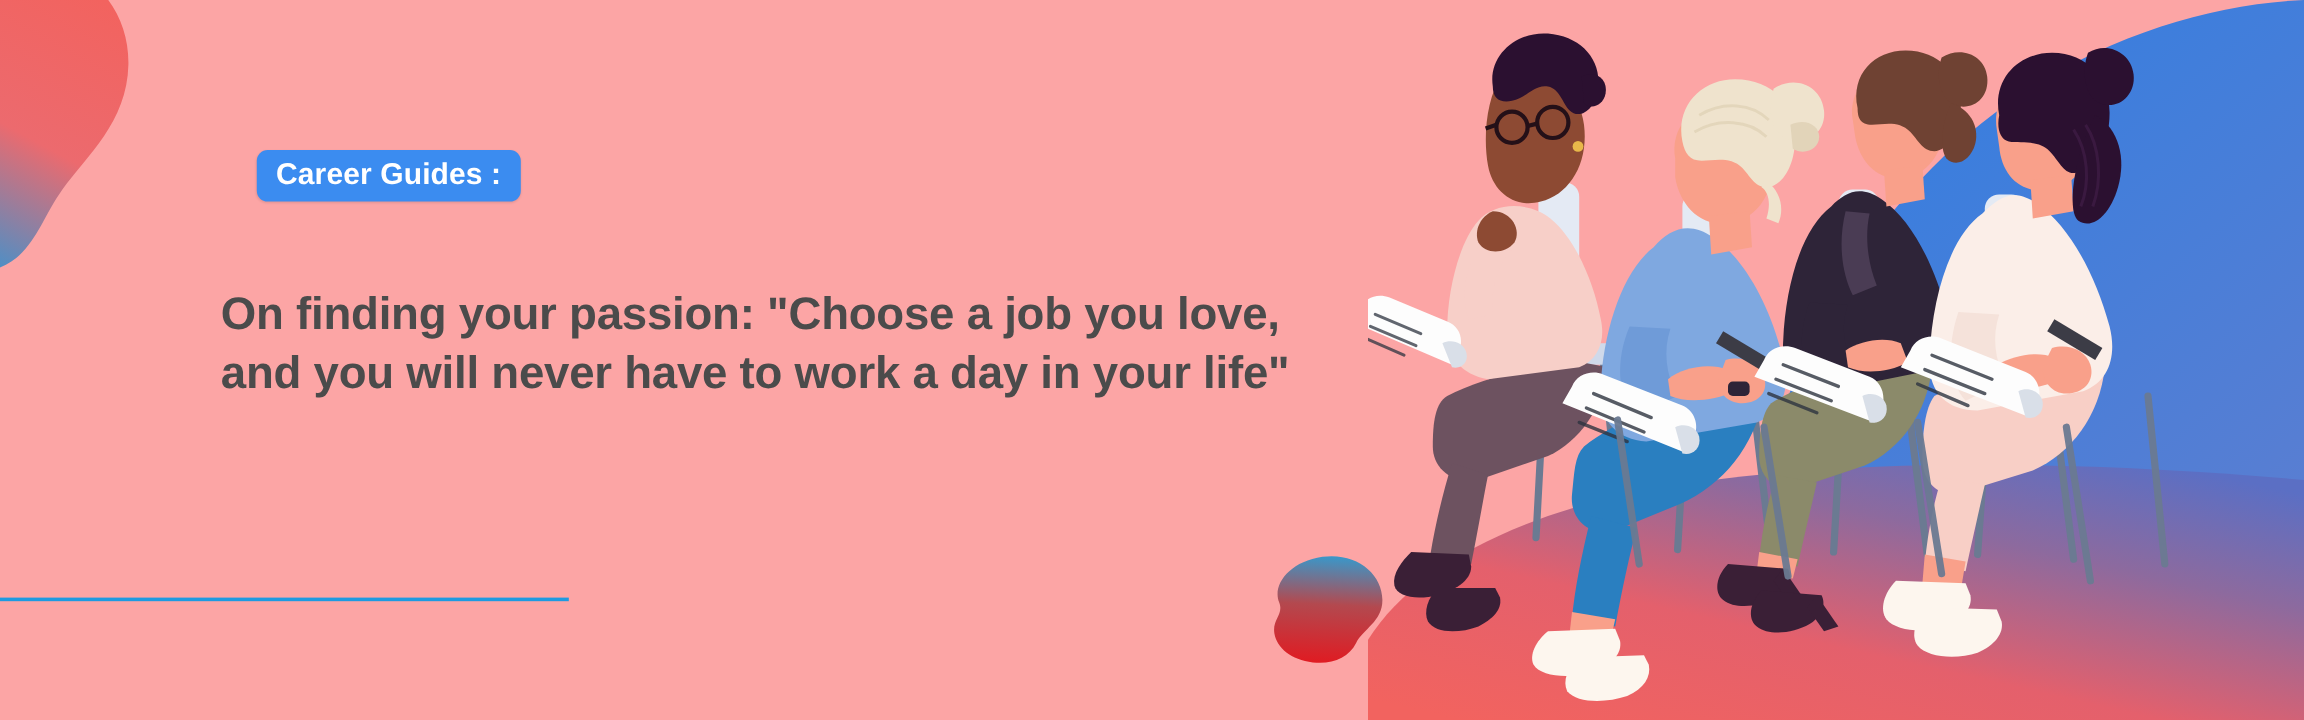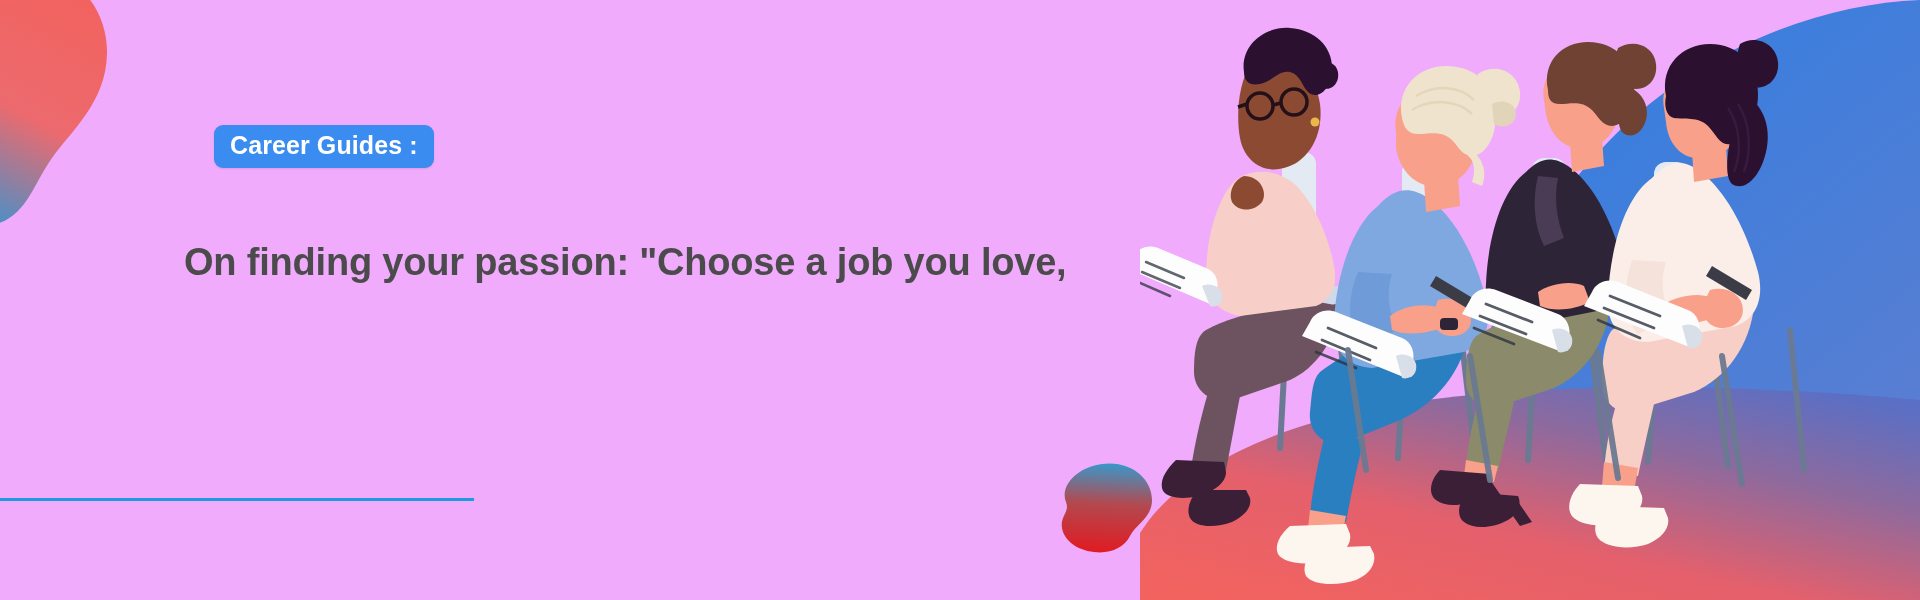--- a/index.html
+++ b/index.html
@@ -7,21 +7,21 @@
     padding: 0;
     background: #ffffff;
   }
   body {
     font-family: "Liberation Sans", sans-serif;
   }
   #banner {
     position: relative;
     width: 1920px;
     height: 600px;
-    background: #f0abfc;
+    background: #fca5a5;
     overflow: hidden;
   }
 
   
   .blob-topleft {
     position: absolute;
     left: -78px;
     top: -38px;
     width: 230px;
     height: 268px;
@@ -109,20 +109,21 @@
                C-30,160 -14,126 -12,96 C-10,60 42,14 96,8 Z" fill="url(#gTL)"></path>
     </svg>
   </div>
 
   <div class="text-col">
 
     <div class="pill">Career Guides :</div>
 
     <div class="headline">
       <span class="ln">On finding your passion: "Choose a job you love,</span>
+      <span class="ln">and you will never have to work a day in your life"</span>
     </div>
 
     <div class="rule"></div>
   </div>
 
   <div class="blob-small">
     <svg viewBox="0 0 110 92" width="110" height="92" aria-hidden="true">
       <defs>
         <linearGradient id="gSM" x1="0.45" y1="0" x2="0.40" y2="1">
           <stop offset="0%" stop-color="#3a97c9"></stop>

